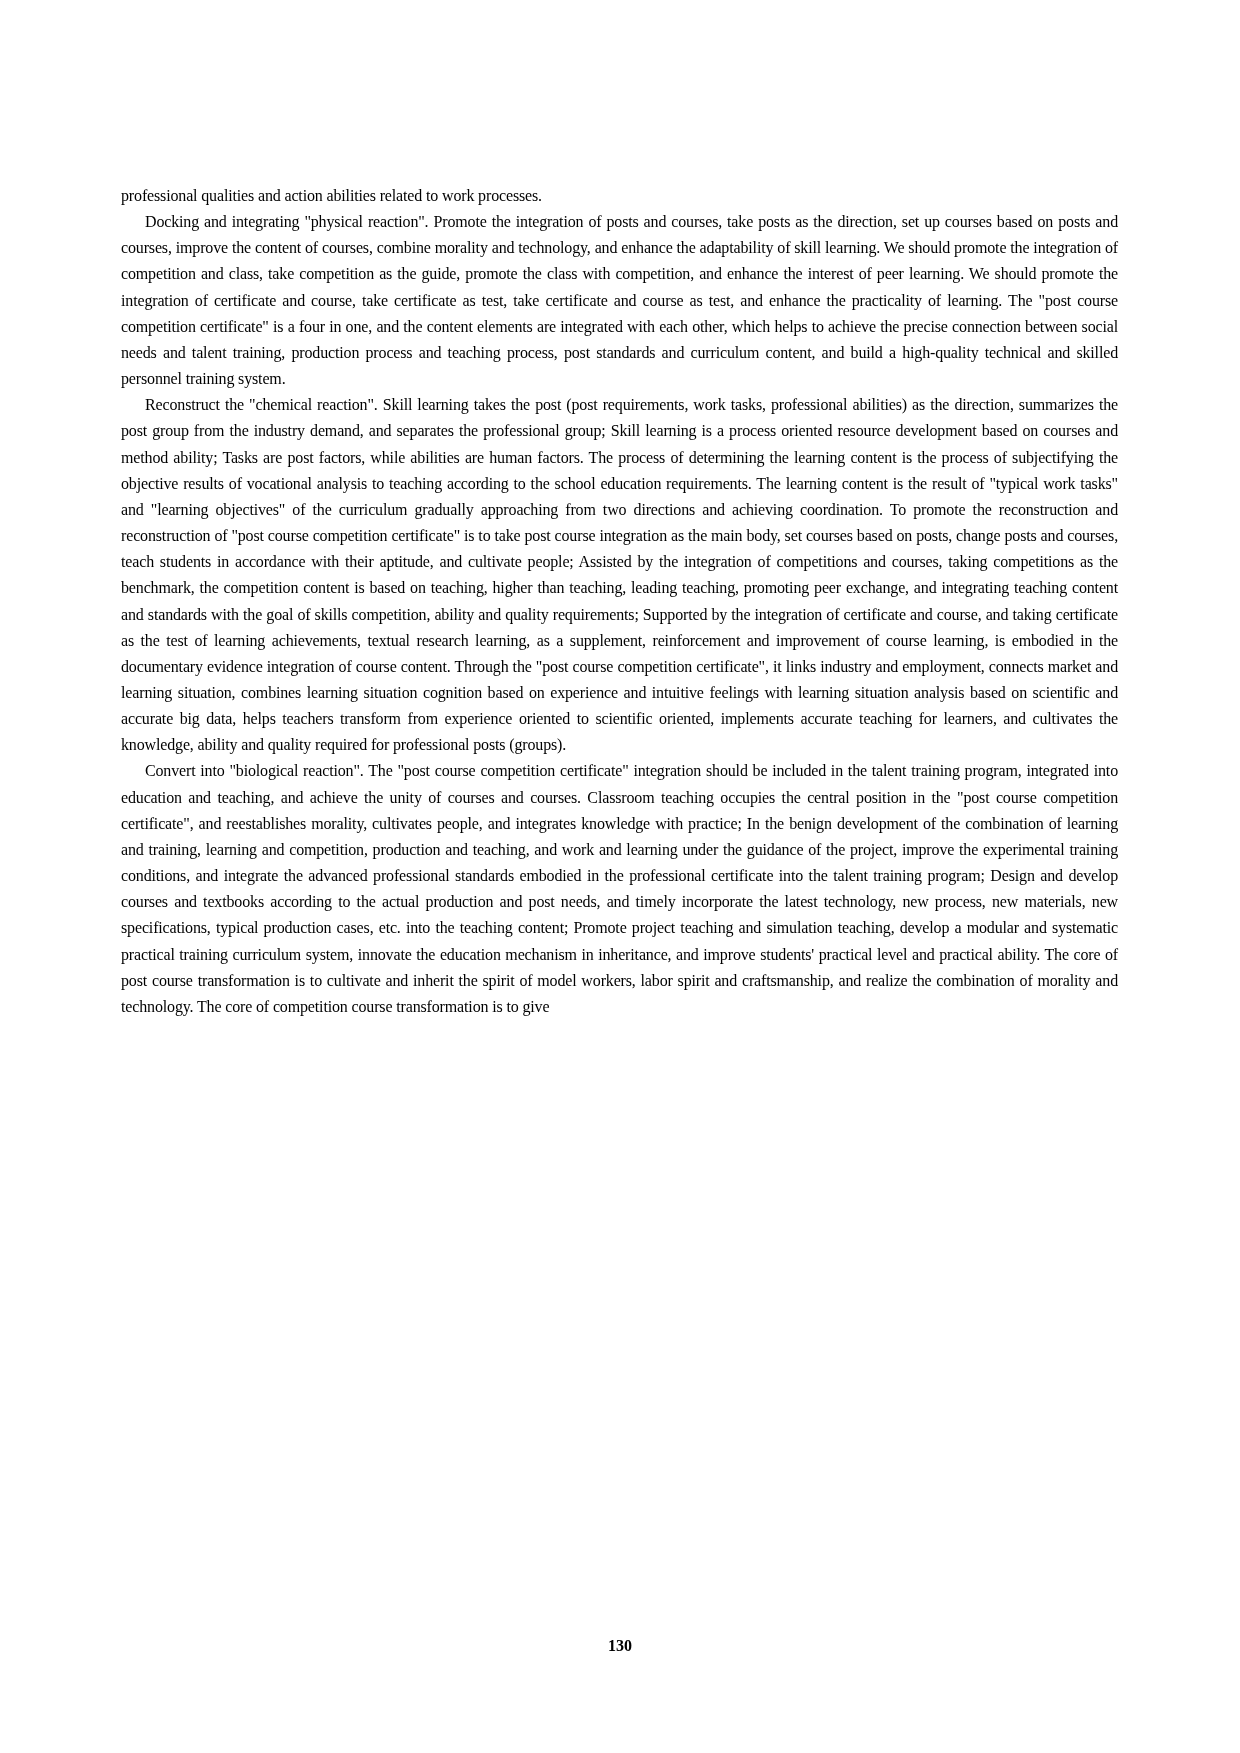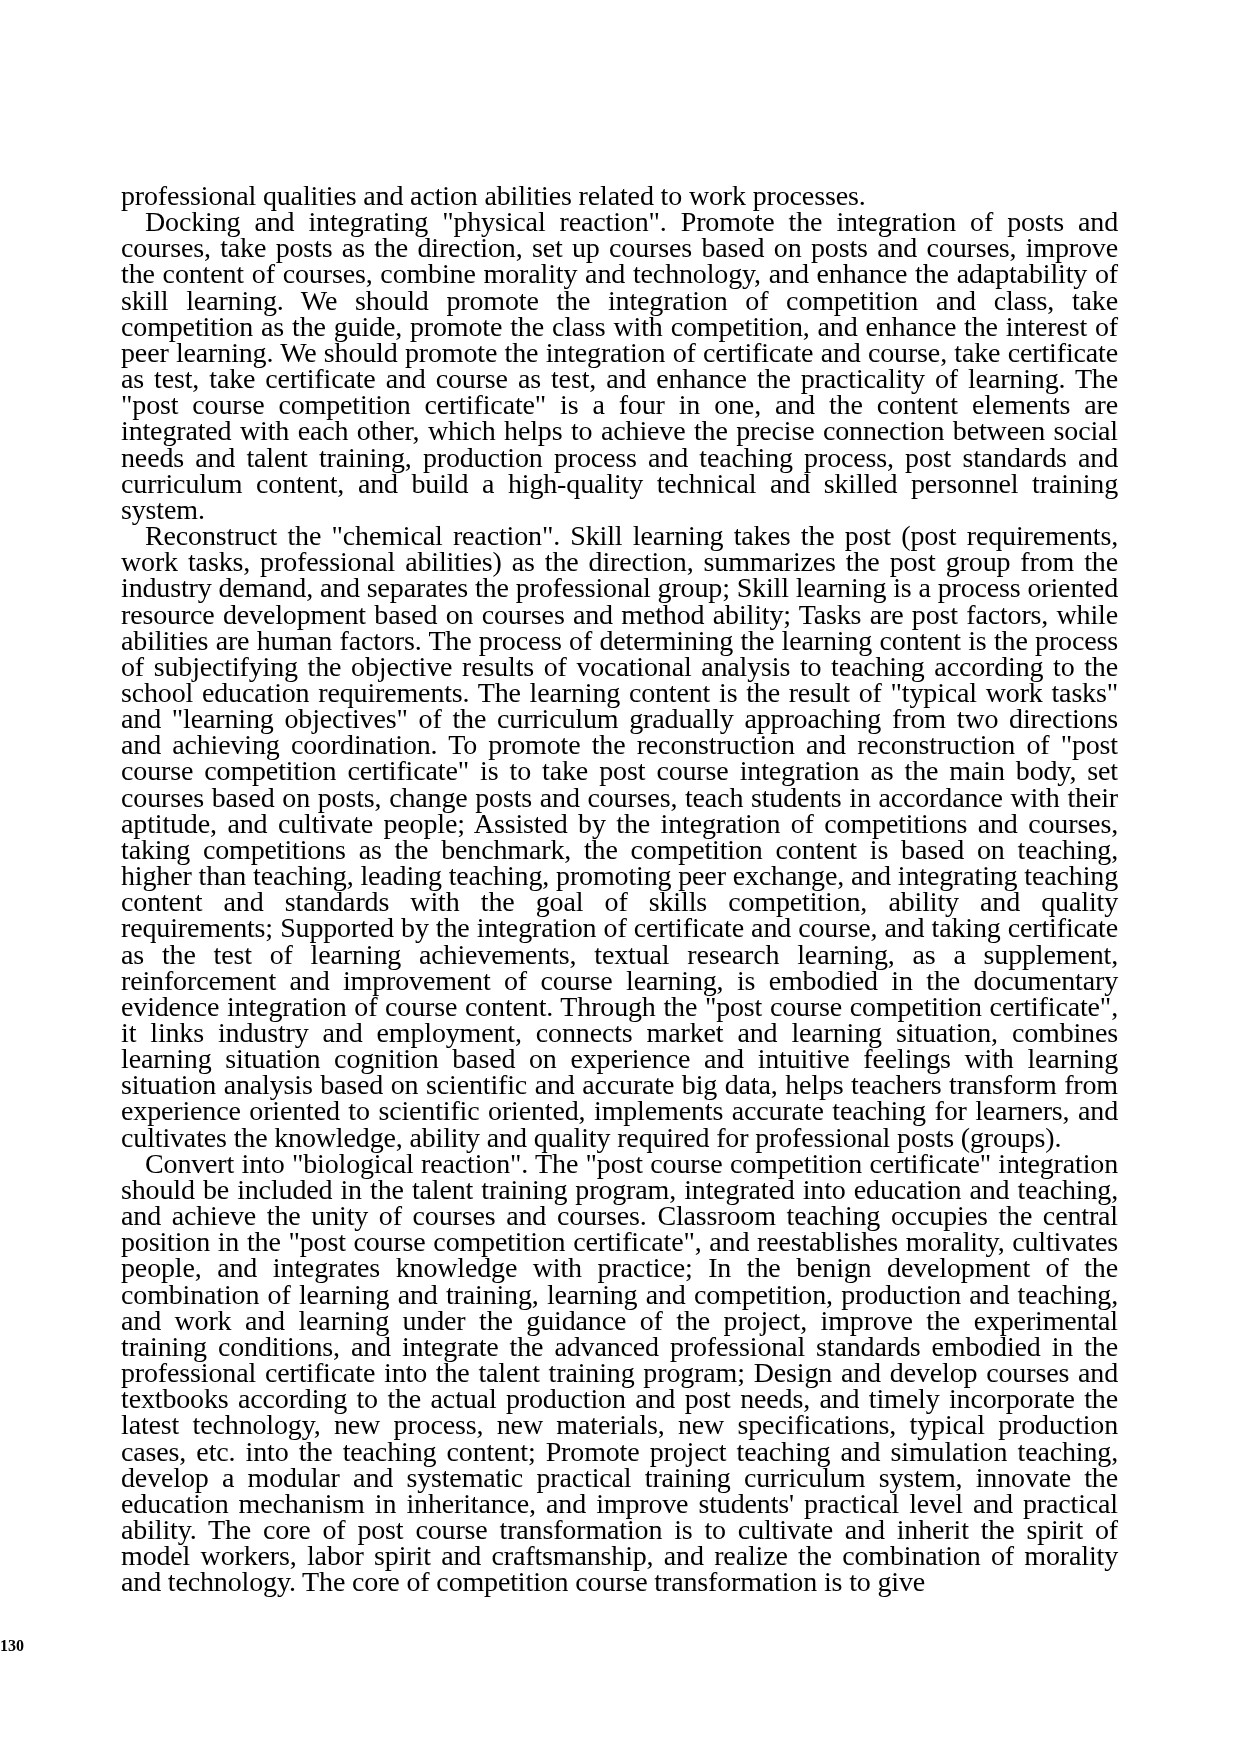--- a/index.html
+++ b/index.html
@@ -13,37 +13,38 @@
       position: relative;
       overflow: hidden;
       font-family: "Liberation Serif", "DejaVu Serif", serif;
       color: #000000;
     }
     .page-body {
       position: absolute;
       left: 121px;
       top: 183px;
       width: 997px;
-      font-size: 28px;
+      font-size: 16px;
       line-height: 26.15px;
       text-align: justify;
       letter-spacing: -0.15px;
     }
     .para {
       margin: 0;
       text-indent: 0;
     }
     .para.indent {
       text-indent: 24px;
     }
     .page-number {
       position: absolute;
       left: 0;
       width: 1240px;
       top: 1637px;
+      text-align: center;
       font-size: 16px;
       font-weight: bold;
     }
   </style>
 </head>
 <body>
 
 <div class="page-body">
   <p class="para">professional qualities and action abilities related to work processes.</p>
   <p class="para indent">Docking and integrating "physical reaction". Promote the integration of posts and courses, take posts as the direction, set up courses based on posts and courses, improve the content of courses, combine morality and technology, and enhance the adaptability of skill learning. We should promote the integration of competition and class, take competition as the guide, promote the class with competition, and enhance the interest of peer learning. We should promote the integration of certificate and course, take certificate as test, take certificate and course as test, and enhance the practicality of learning. The "post course competition certificate" is a four in one, and the content elements are integrated with each other, which helps to achieve the precise connection between social needs and talent training, production process and teaching process, post standards and curriculum content, and build a high-quality technical and skilled personnel training system.</p>

